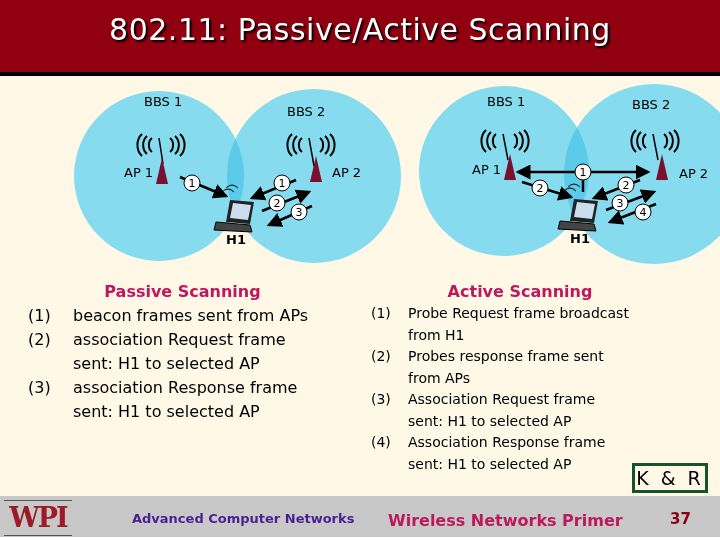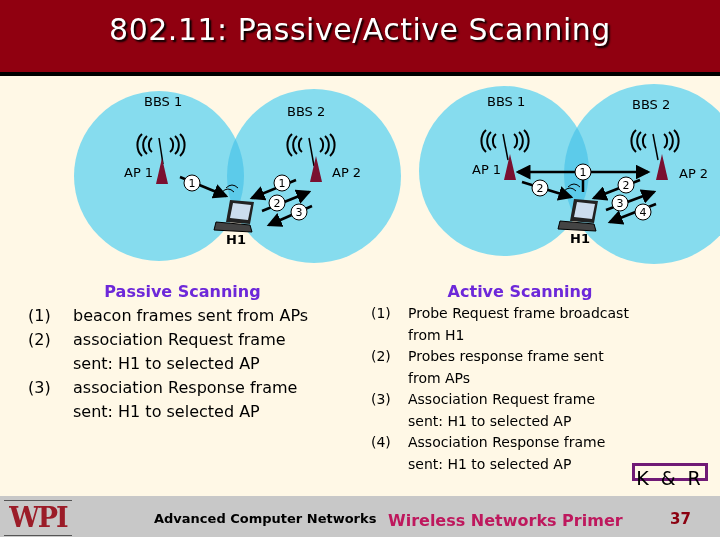--- a/index.html
+++ b/index.html
@@ -3,32 +3,32 @@
 <meta charset="utf-8">
 <style>
   html, body { margin:0; padding:0; }
   body { width:720px; height:540px; overflow:hidden; background:#fff; font-family:"DejaVu Sans", sans-serif; position:relative; }
   .title-bar { position:absolute; left:0; top:0; width:720px; height:76px; background:#900010; border-bottom:4px solid #000; box-sizing:border-box; }
   .title { position:absolute; left:0; top:12px; width:720px; text-align:center; color:#fff; font-size:30px; font-family:"DejaVu Sans", sans-serif; text-shadow:2px 2px 2px #000; letter-spacing:0.5px; }
   .content { position:absolute; left:0; top:76px; width:720px; height:420px; background:#fff8e6; }
   .diagram { position:absolute; top:0;padding-left:44px; }
   .diagram svg { display:block; }
   .lbl { font-family:"DejaVu Sans", sans-serif; font-size:13px; fill:#000; }
-  .heading { position:absolute; color:#6d28d9; font-family:"DejaVu Sans", sans-serif; font-weight:bold; font-size:16px; text-align:center; }
+  .heading { position:absolute; color:#be185d; font-family:"DejaVu Sans", sans-serif; font-weight:bold; font-size:16px; text-align:center; }
   .steps { position:absolute; font-family:"DejaVu Sans", sans-serif; color:#000; }
   .step { display:flex; }
   .num { flex:none; }
   .passive .step { font-size:16px; line-height:24px; }
   .passive .num { width:45px; }
   .active .step { font-size:14px; line-height:21.5px; }
   .active .num { width:37px; }
-  .kr { position:absolute; left:632px; top:463px; width:76px; height:18px; border:3px solid #701a75; box-sizing:border-box; background:#fff8e6; font-family:"DejaVu Sans", sans-serif; font-size:19px; text-align:center; line-height:25px; letter-spacing:3px; }
+  .kr { position:absolute; left:632px; top:463px; width:76px; height:30px; border:3px solid #14532d; box-sizing:border-box; background:#fff8e6; font-family:"DejaVu Sans", sans-serif; font-size:19px; text-align:center; line-height:25px; letter-spacing:3px; }
   .footer { position:absolute; left:0; top:496px; width:720px; height:41px; background:#c8c8c8; }
   .wpi { position:absolute; left:4px; top:4px; width:68px; height:36px; border-top:1px solid #555; border-bottom:1px solid #555; box-sizing:border-box; color:#9b1c28; font-family:"DejaVu Serif", serif; font-weight:bold; font-size:27px; line-height:33px; text-align:center; letter-spacing:-2px; }
-  .course { position:absolute; left:154px; top:15px; font-size:13px; font-weight:bold; color:#000000; }
+  .course { position:absolute; left:132px; top:15px; font-size:13px; font-weight:bold; color:#4c1d95; }
   .topic { position:absolute; left:388px; top:15px; font-size:16px; font-weight:bold; color:#be185d; }
   .page { position:absolute; left:670px; top:14px; font-size:15px; font-weight:bold; color:#8b0010; }
 </style>
 </head>
 <body>
 
 <div class="title-bar">
   <div class="title">802.11: Passive/Active Scanning</div>
 </div>
 

